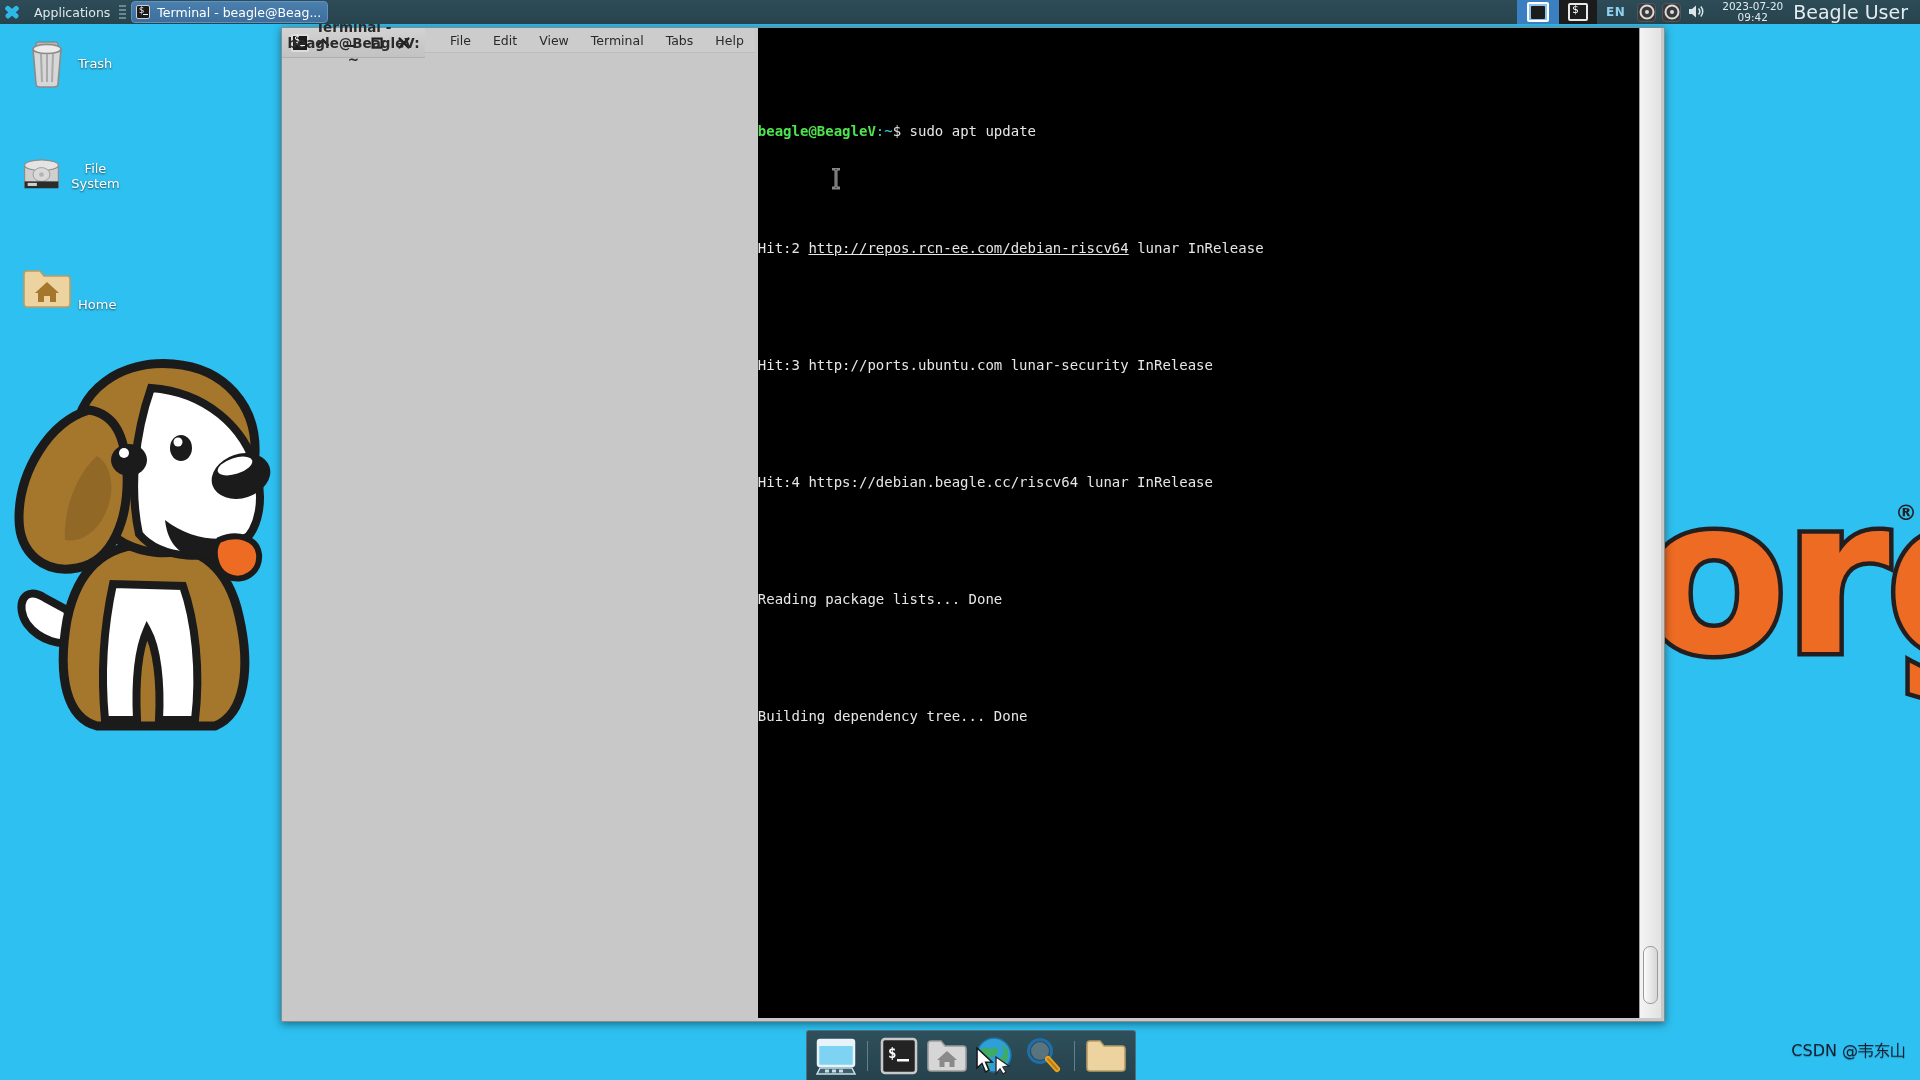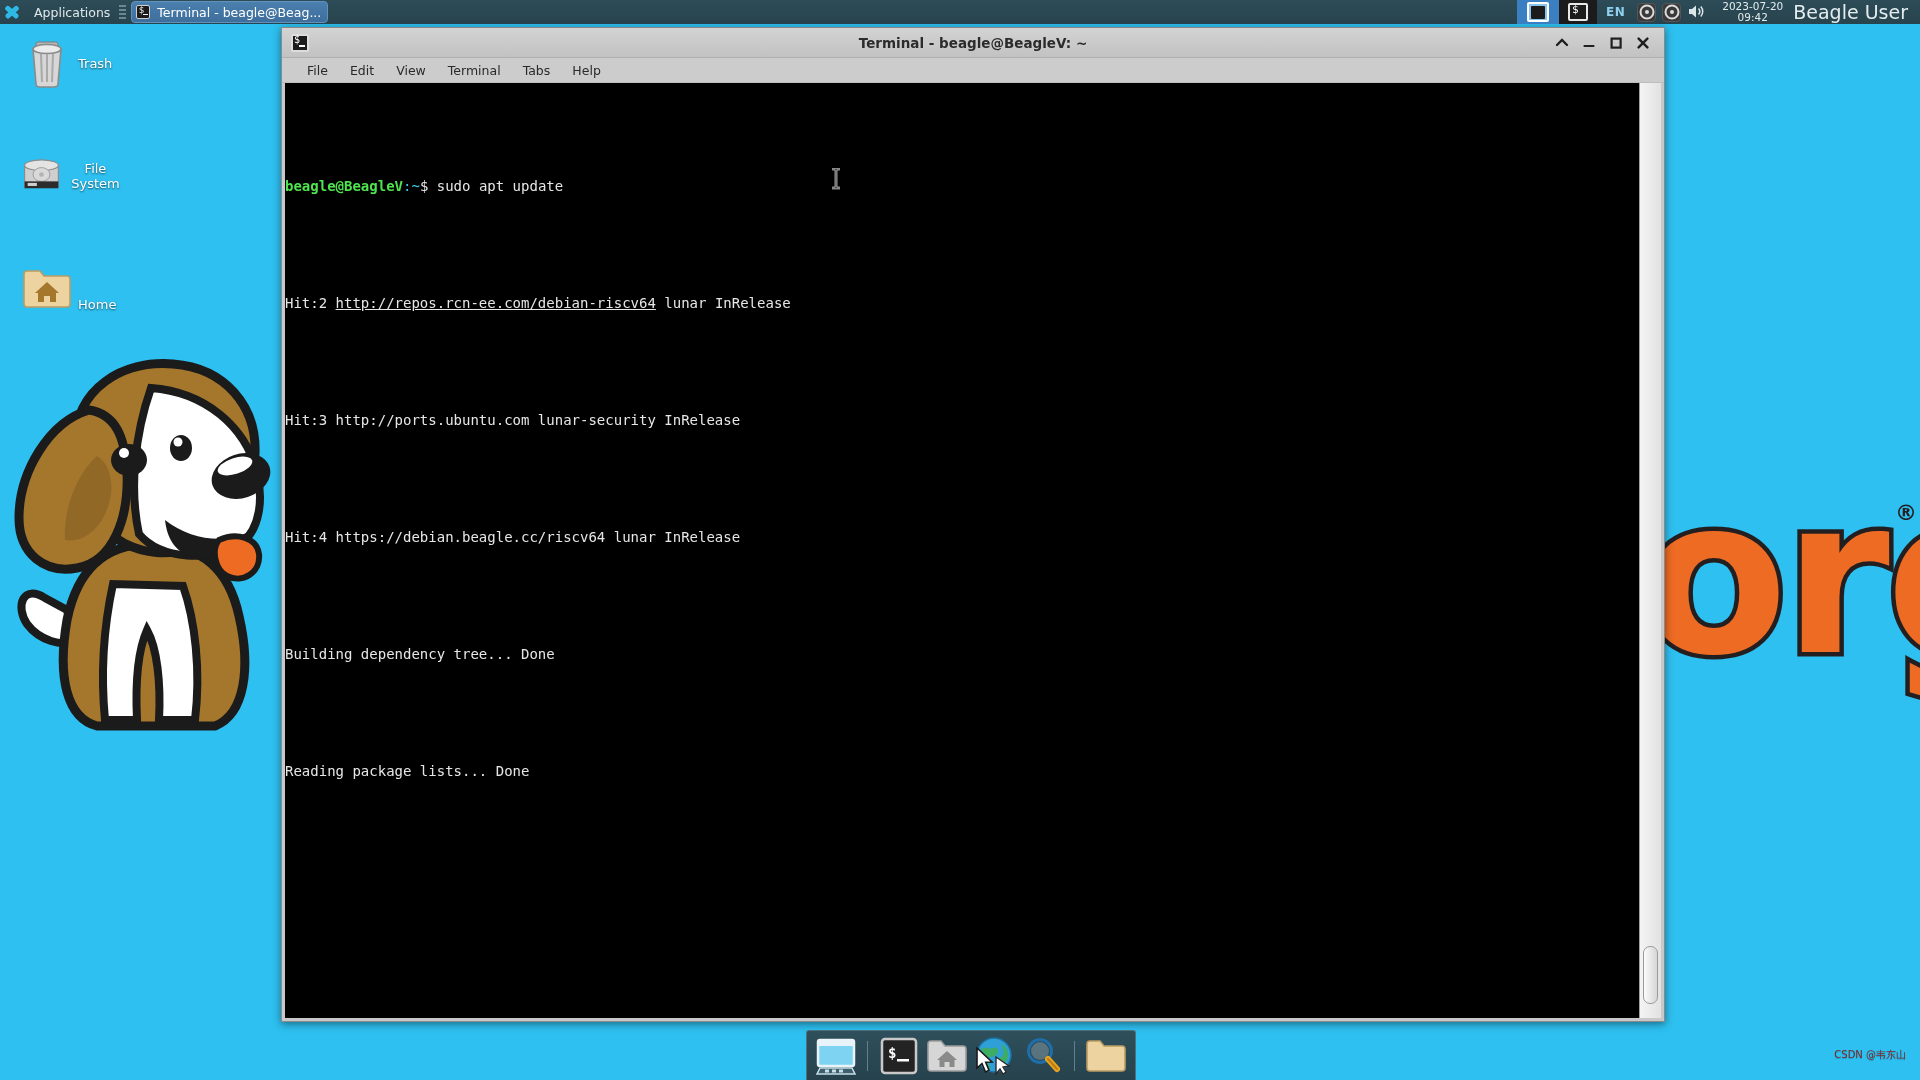--- a/index.html
+++ b/index.html
@@ -140,21 +140,21 @@
     text-shadow: 0 1px 2px rgba(0,0,0,.65);
   }
 
   
   .term-win {
     position:absolute; left:281px; top:27px;
     width: 1384px; height: 995px;
     background:#c8c8c8;
     border:1px solid #8a8a8a;
     box-shadow: 0 2px 8px rgba(0,0,0,.45);
-    display:flex; flex-direction:column;
+    display:flex; flex-direction:row;
     z-index: 20;
   }
   .titlebar {
     height: 30px; background: linear-gradient(to bottom,#d3d3d3,#c2c2c2);
     display:flex; align-items:center; position:relative;
     border-bottom:1px solid #b0b0b0; flex:none;
   }
   .tb-icon {
     width:18px;height:18px;margin-left:9px;background:#1b1b1b;
     border:2px solid #dddddd;border-radius:2px;position:relative;flex:none;
@@ -224,21 +224,21 @@
     z-index: 40;
   }
   .dock-item {
     width:42px;height:42px;display:flex;align-items:center;justify-content:center;
     position:relative;
   }
   .dock-sep { width:1px; height:30px; background:#5e828d; margin:0 4px; }
 
   .watermark {
     position:absolute; right:14px; bottom: 18px;
-    color:#7f1d1d; font-size:10px; opacity:.95;
+    color:#0f172a; font-size:16px; opacity:.95;
     text-shadow:0 1px 1px rgba(0,0,0,.25);
   }
   .mouse-cursor {
     position:absolute; left:975px; top:1047px; z-index:60;
   }
   .term-mouse { position:absolute; left:829px; top:168px; z-index:30; }
 </style>
 </head>
 <body>
 
@@ -394,22 +394,22 @@
       <span class="menu-item">Tabs</span>
       <span class="menu-item">Help</span>
     </div>
 
     <div class="term-body">
       <div class="term-screen">
         <div class="term-line"><span class="c-green">beagle@BeagleV</span><span class="c-cyan">:~</span><span class="c-white">$</span><span class="c-white"> </span><span class="c-white">sudo apt update</span></div>
         <div class="term-line"><span>Hit:2 </span><span style="text-decoration:underline">http://repos.rcn-ee.com/debian-riscv64</span><span> lunar InRelease</span></div>
         <div class="term-line">Hit:3 http://ports.ubuntu.com lunar-security InRelease</div>
         <div class="term-line">Hit:4 https://debian.beagle.cc/riscv64 lunar InRelease</div>
+        <div class="term-line">Reading package lists... Done</div>
         <div class="term-line">Building dependency tree... Done</div>
-        <div class="term-line">Reading package lists... Done</div>
         
         
         
       </div>
       <div class="term-scroll">
         <div class="scroll-thumb"></div>
       </div>
     </div>
   </div>
 

